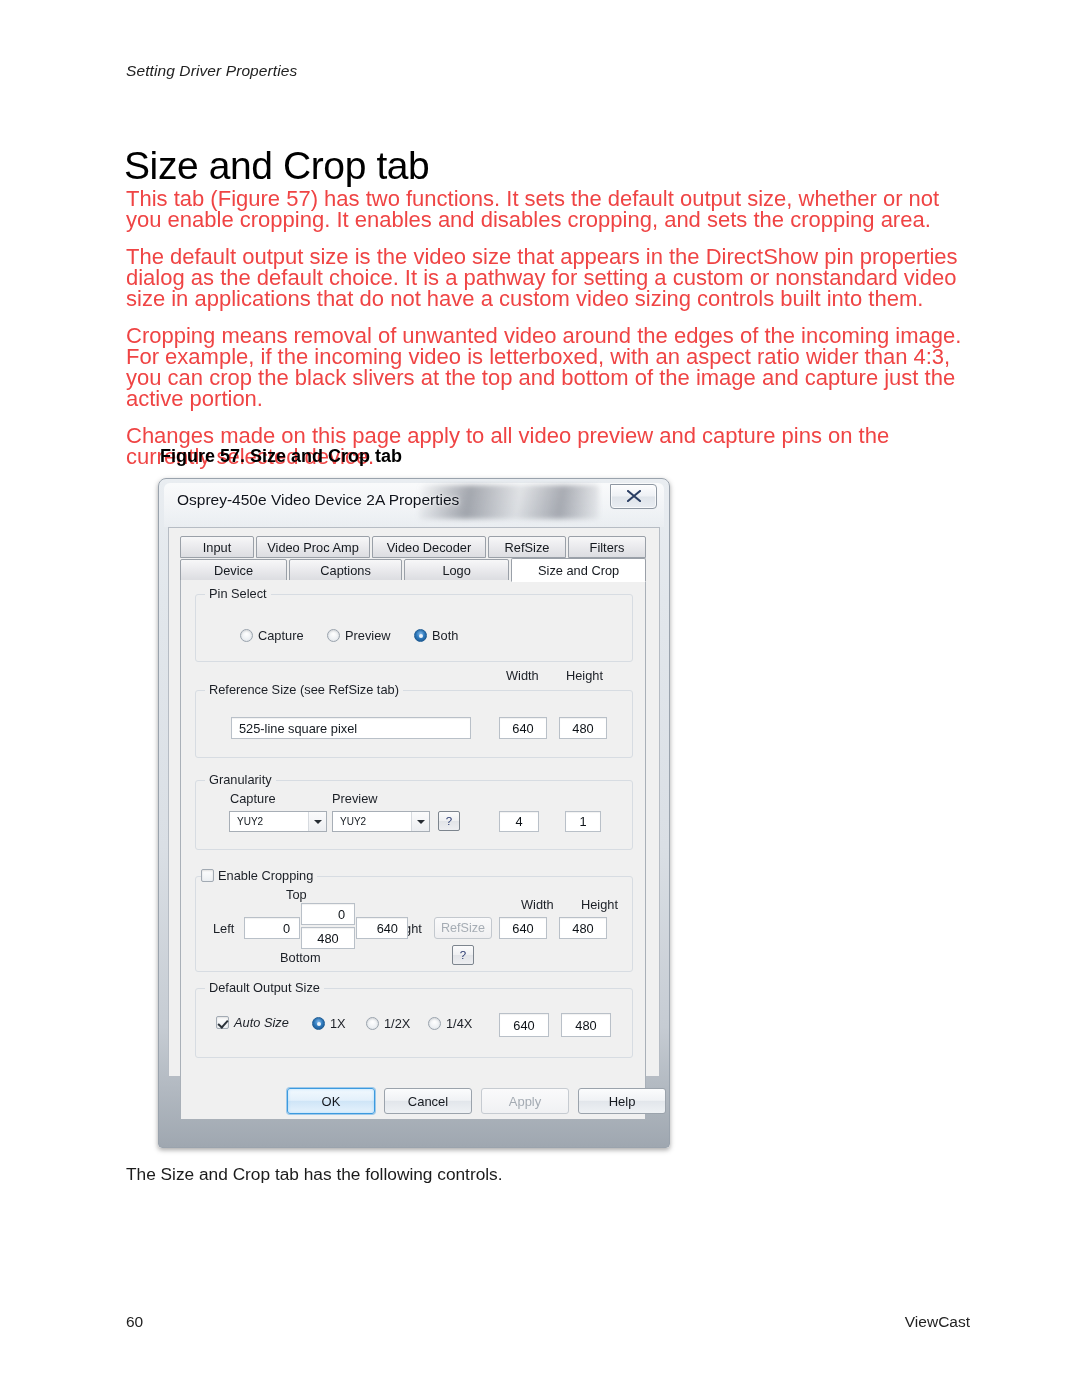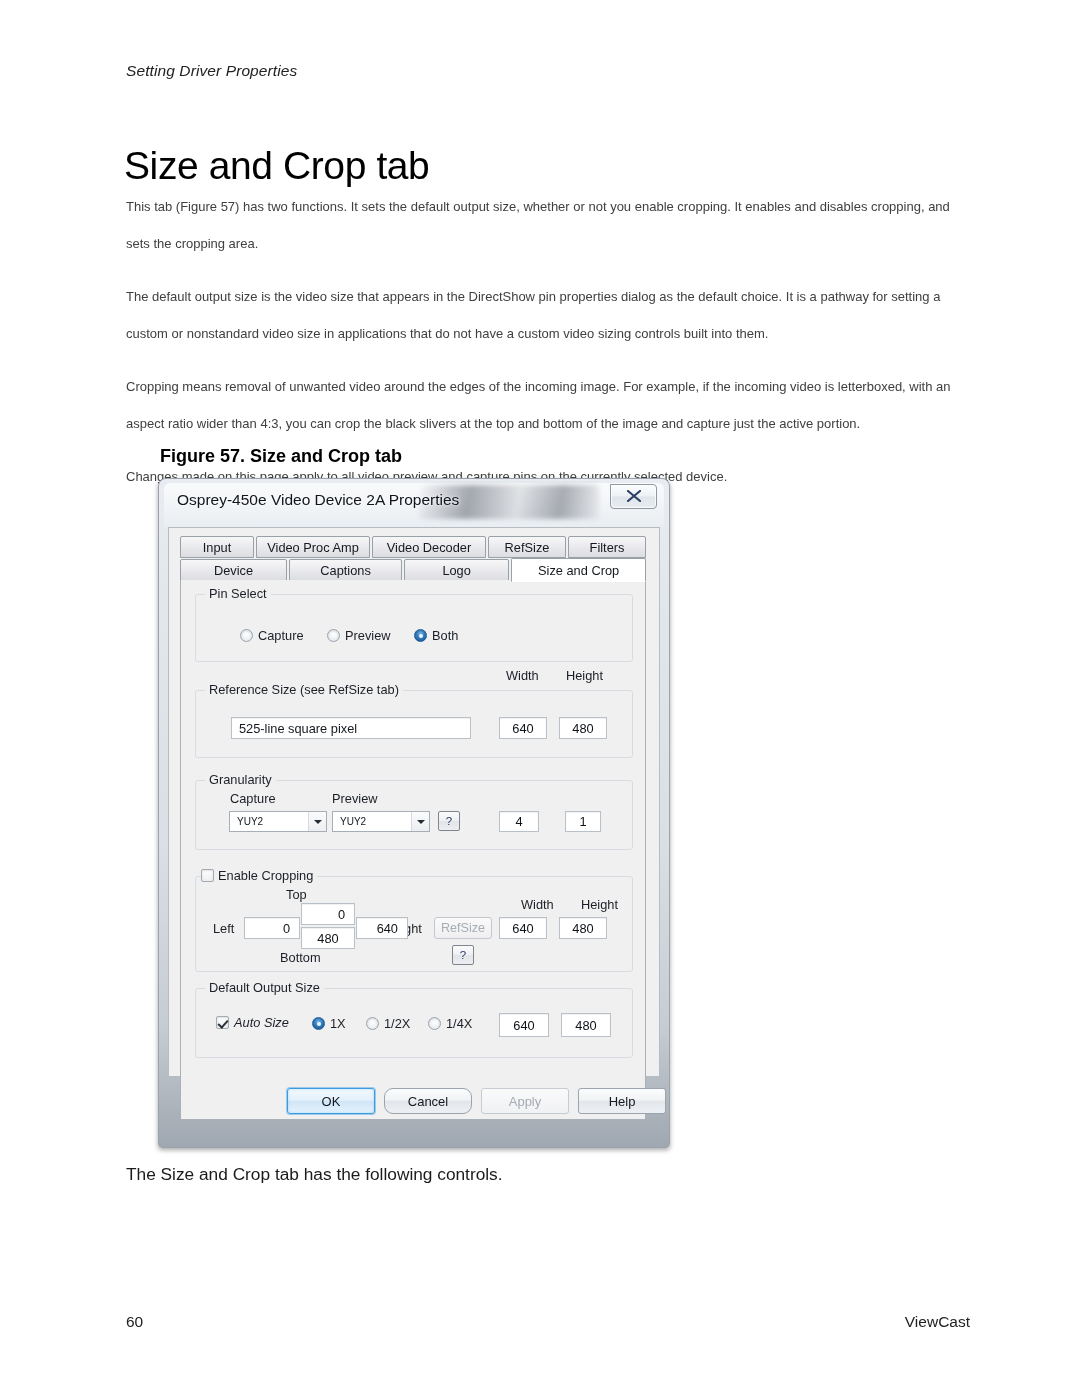--- a/index.html
+++ b/index.html
@@ -21,21 +21,21 @@
   }
   .page-title{
     position:absolute; left:124px; top:118px;
     font-size:39px; font-weight:normal; letter-spacing:-.4px;
     color:#000;
   }
   .body-col{
     position:absolute; left:126px; top:188px; width:840px;
   }
   .para{
-    font-size:13px; line-height:37px; color:#404040;
+    font-size:22px; line-height:21px; color:#ef4444;
     margin:0 0 16px 0;
   }
   .fig-caption{
     position:absolute; left:160px; top:446px;
     font-size:18px; font-weight:bold; color:#000;
   }
   .tail-text{
     position:absolute; left:126px; top:1164px;
     font-size:17.3px; color:#1b1b1b;
   }
@@ -370,21 +370,21 @@
         </div>
 
         <div class="tbox center num" style="left:303px; top:24px; width:50px; height:24px;">640</div>
         <div class="tbox center num" style="left:365px; top:24px; width:50px; height:24px;">480</div>
       </div>
 
     </div>
 
     <div class="btnbar">
       <div class="btn default" style="left:118px;">OK</div>
-      <div class="btn" style="left:215px;border-radius:9px;">Cancel</div>
+      <div class="btn" style="left:215px;">Cancel</div>
       <div class="btn disabled" style="left:312px;">Apply</div>
       <div class="btn" style="left:409px;">Help</div>
     </div>
 
   </div>
 </div>
 
 <div class="tail-text">The Size and Crop tab has the following controls.</div>
 <div class="footer-page">60</div>
 <div class="footer-brand">ViewCast</div>

